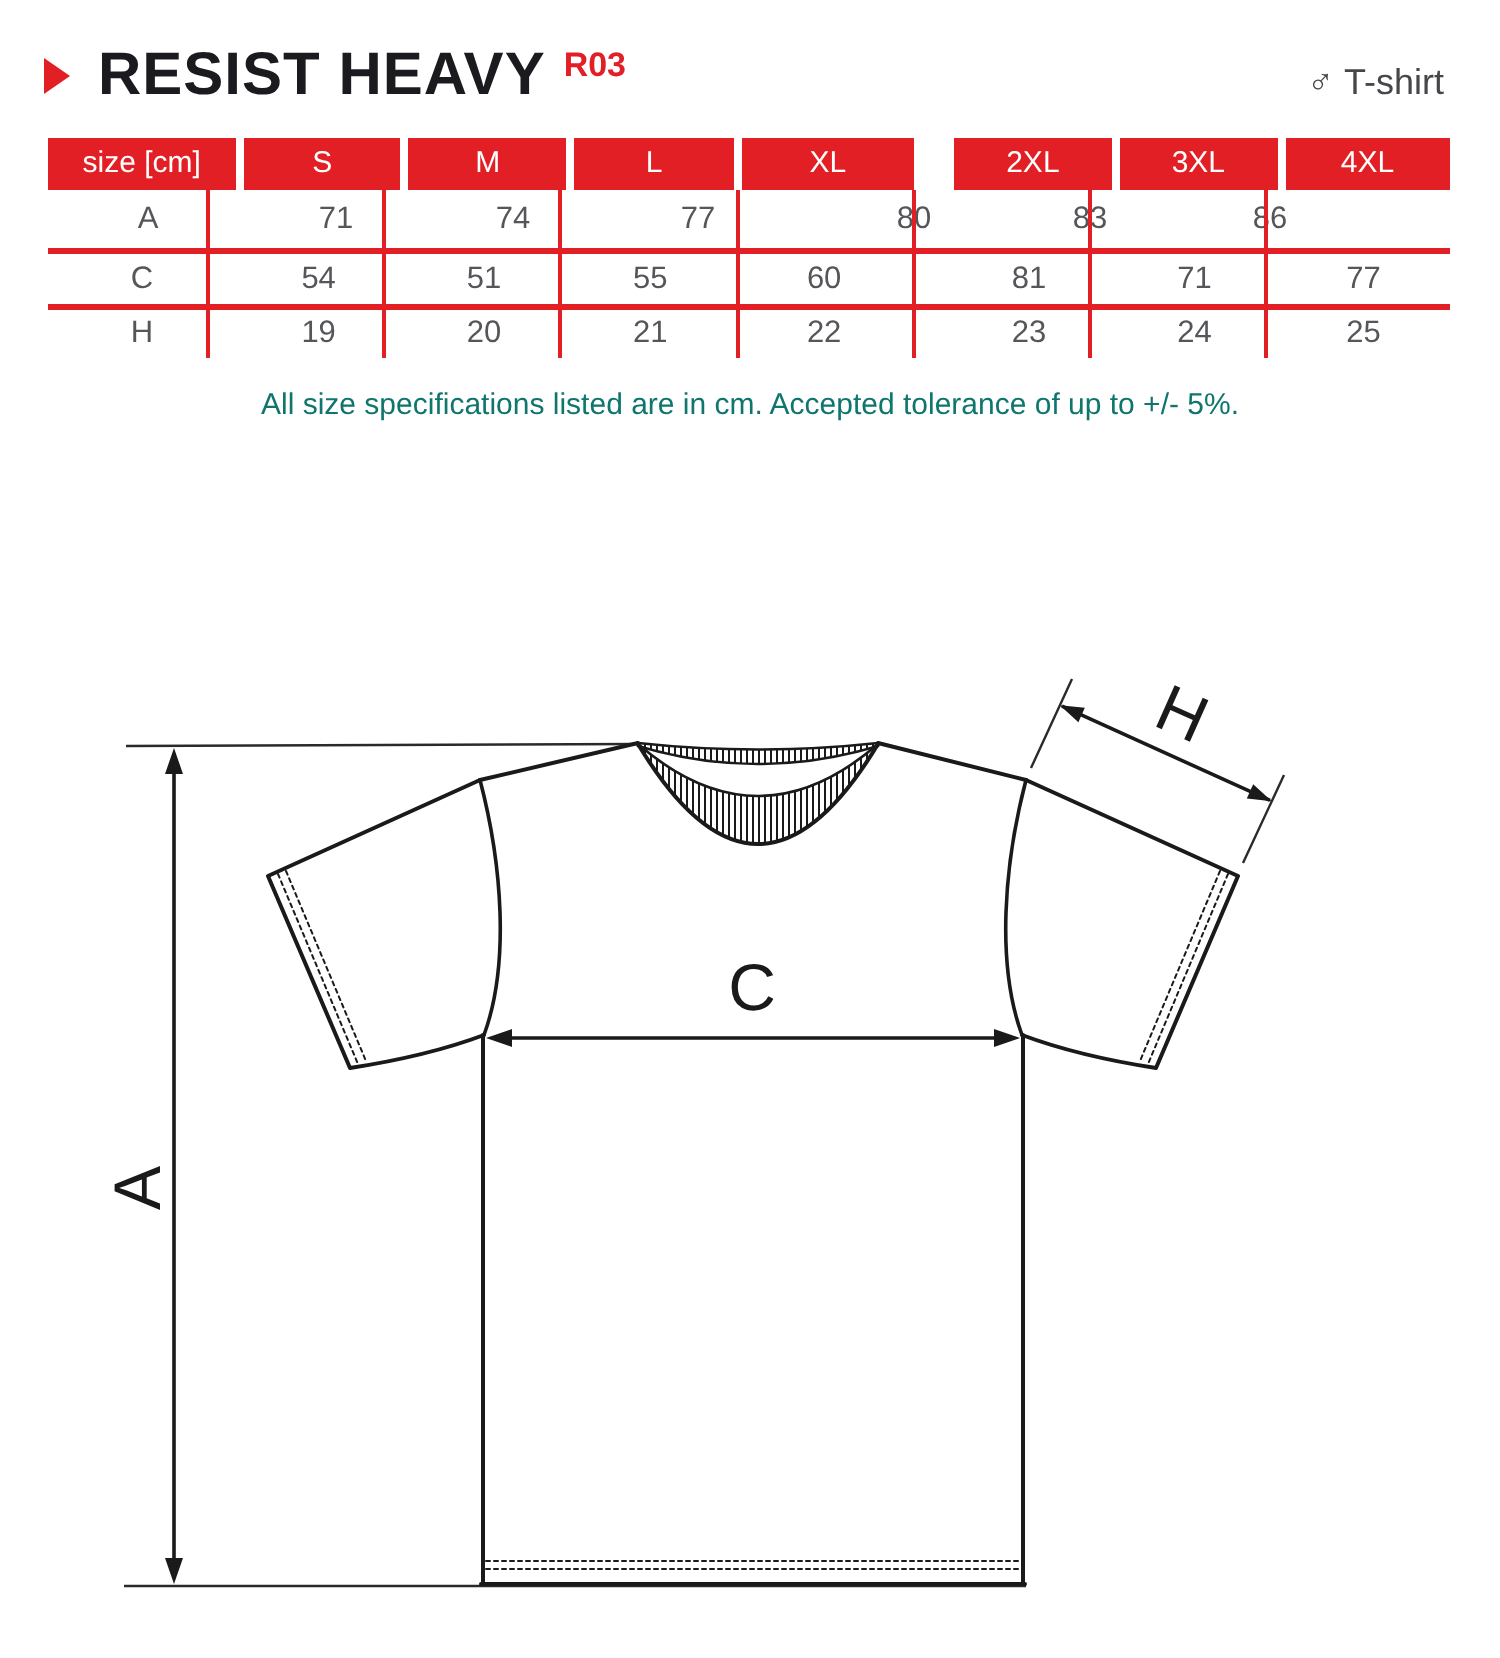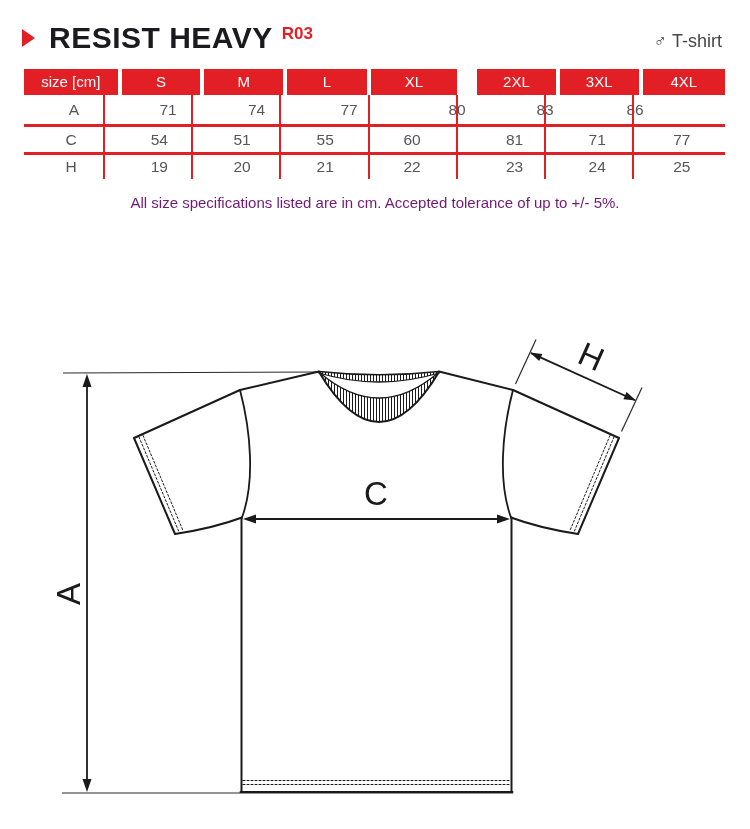--- a/index.html
+++ b/index.html
@@ -27,21 +27,21 @@
   .drow{color:#55565a;font-size:15.5px;text-align:center;}
   .dcell{text-align:center;}
   .rowA{top:26px;height:29px;line-height:29px;}
   .rowC{top:58px;height:25px;line-height:25px;}
   .rowH{top:86px;height:24px;line-height:24px;}
   .hsep{position:absolute;left:0;width:701px;height:3px;background:#e31f26;}
   .hsep1{top:55px;} .hsep2{top:83px;}
   .vline{position:absolute;top:26px;width:2px;height:84px;background:#e31f26;}
   
   .note{position:absolute;left:0;top:194px;width:750px;text-align:center;
-        font-size:15px;color:#701a75;}
+        font-size:15px;color:#0f766e;}
   
   .diagram{position:absolute;left:0;top:300px;width:750px;height:529px;}
   .dimtext{font-family:"Liberation Sans","DejaVu Sans",sans-serif;font-size:33px;font-weight:500;fill:#1a1a1a;}
 </style>
 </head>
 <body>
 
 <div class="hdr">
   <div class="tri"></div>
   <div class="title"><span>RESIST HEAVY</span><span class="code">R03</span></div>

